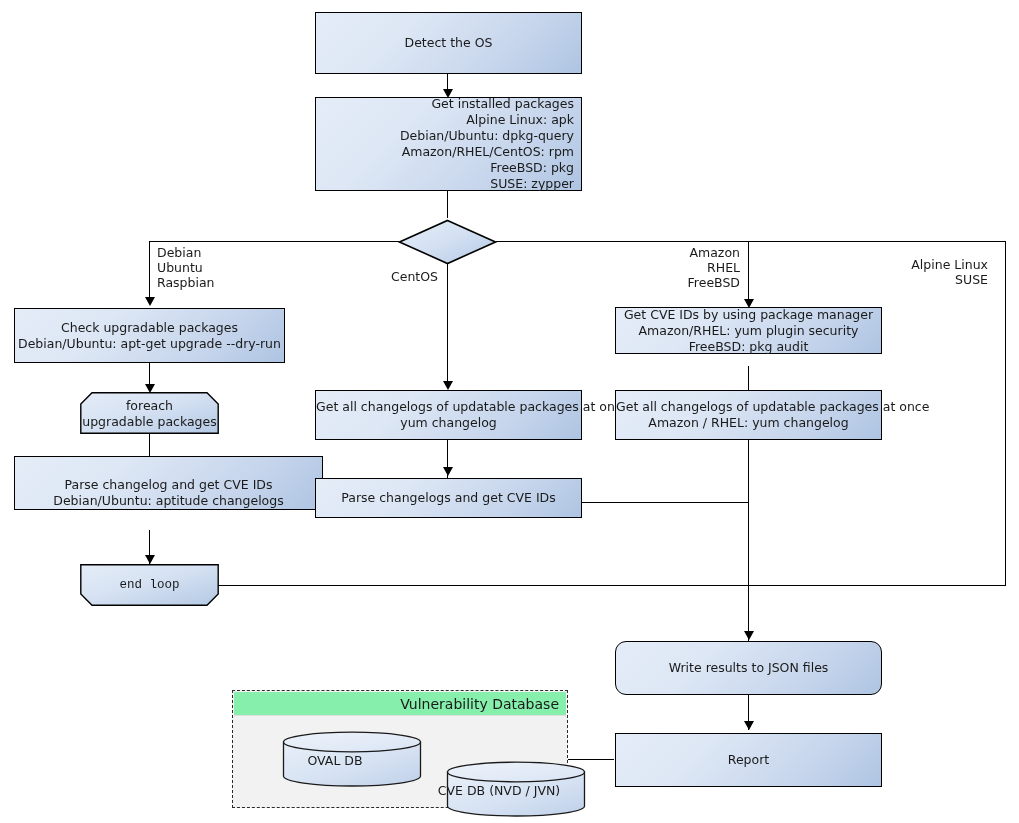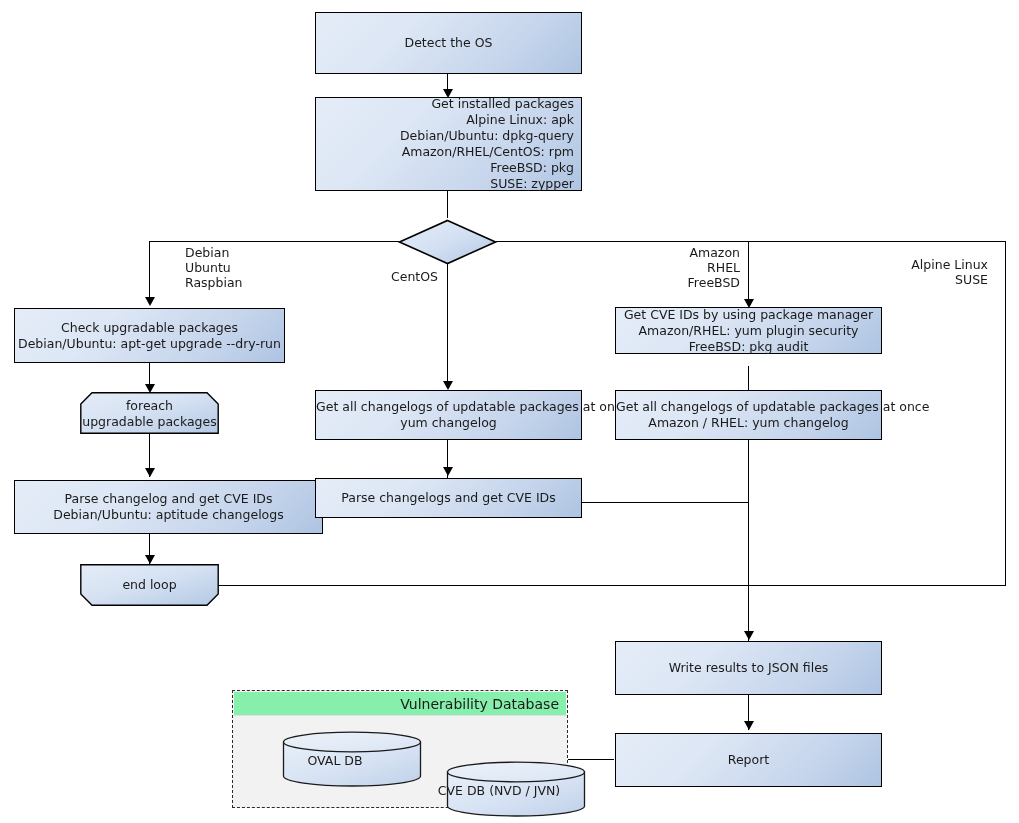--- a/index.html
+++ b/index.html
@@ -85,21 +85,21 @@
   }
   
   .edge-label {
     position: absolute;
     font-size: 12.5px;
     line-height: 15px;
     color: #1a1a1a;
     white-space: pre;
     text-align: right;
   }
-  .edge-label.left-al { text-align: left; margin-left: 28px; }
+  .edge-label.left-al { text-align: left; }
   
   .ln {
     position: absolute;
     background: #000000;
   }
   .ln-h { height: 1.3px; }
   .ln-v { width: 1.3px; }
   .arrow-down {
     position: absolute;
     width: 0; height: 0;
@@ -208,32 +208,32 @@
         </linearGradient>
       </defs>
       <polygon points="0.8,12 12,0.8 127,0.8 138.2,12 138.2,41.2 0.8,41.2" fill="url(#gloop)" stroke="#000000" stroke-width="1.4"></polygon>
     </svg>
     <div class="loop-label" style="top:6px;">
       <span>foreach</span><br>
       <span>upgradable  packages</span>
     </div>
   </div>
 
-  <div class="node" style="left:14px; top:480px; width:309px; height:54px;">
+  <div class="node" style="left:14px; top:456px; width:309px; height:54px;align-items:flex-end;">
     <span class="txt">
       <span>Parse changelog and get  CVE IDs</span><br>
       <span>Debian/Ubuntu: aptitude changelogs</span>
     </span>
   </div>
 
   <div class="loop-shape" style="left:80px; top:564px;">
     <svg width="139" height="42" viewBox="0 0 139 42">
       <polygon points="0.8,0.8 138.2,0.8 138.2,30 127,41.2 12,41.2 0.8,30" fill="url(#gloop)" stroke="#000000" stroke-width="1.4"></polygon>
     </svg>
-    <div class="loop-label" style="top:13px;">end loop</div>
+    <div class="loop-label" style="top:13px;font-family:Liberation Mono, monospace;">end loop</div>
   </div>
 
   <div class="node overflow" style="left:315px; top:390px; width:267px; height:50px;">
     <span class="txt" style="overflow:visible;">
       <span>Get all changelogs of updatable packages at once</span><br>
       <span>yum changelog</span>
     </span>
   </div>
 
   <div class="node" style="left:315px; top:478px; width:267px; height:40px;">
@@ -248,21 +248,21 @@
     </span>
   </div>
 
   <div class="node overflow" style="left:615px; top:390px; width:267px; height:50px;">
     <span class="txt" style="overflow:visible;">
       <span>Get all changelogs of updatable packages at once</span><br>
       <span>Amazon / RHEL: yum changelog</span>
     </span>
   </div>
 
-  <div class="node" style="left:615px; top:641px; width:267px; height:54px;">
+  <div class="node" style="left:615px; top:641px; width:267px; height:54px;border-radius:11px;">
     <span class="txt">Write results to JSON files</span>
   </div>
 
   <div class="node" style="left:615px; top:733px; width:267px; height:54px;">
     <span class="txt">Report</span>
   </div>
 
   <div class="group-frame" style="left:232px; top:690px; width:336px; height:118px;"></div>
   <div class="group-title" style="left:234px; top:692px; width:332px; height:24px;">Vulnerability Database</div>
 

